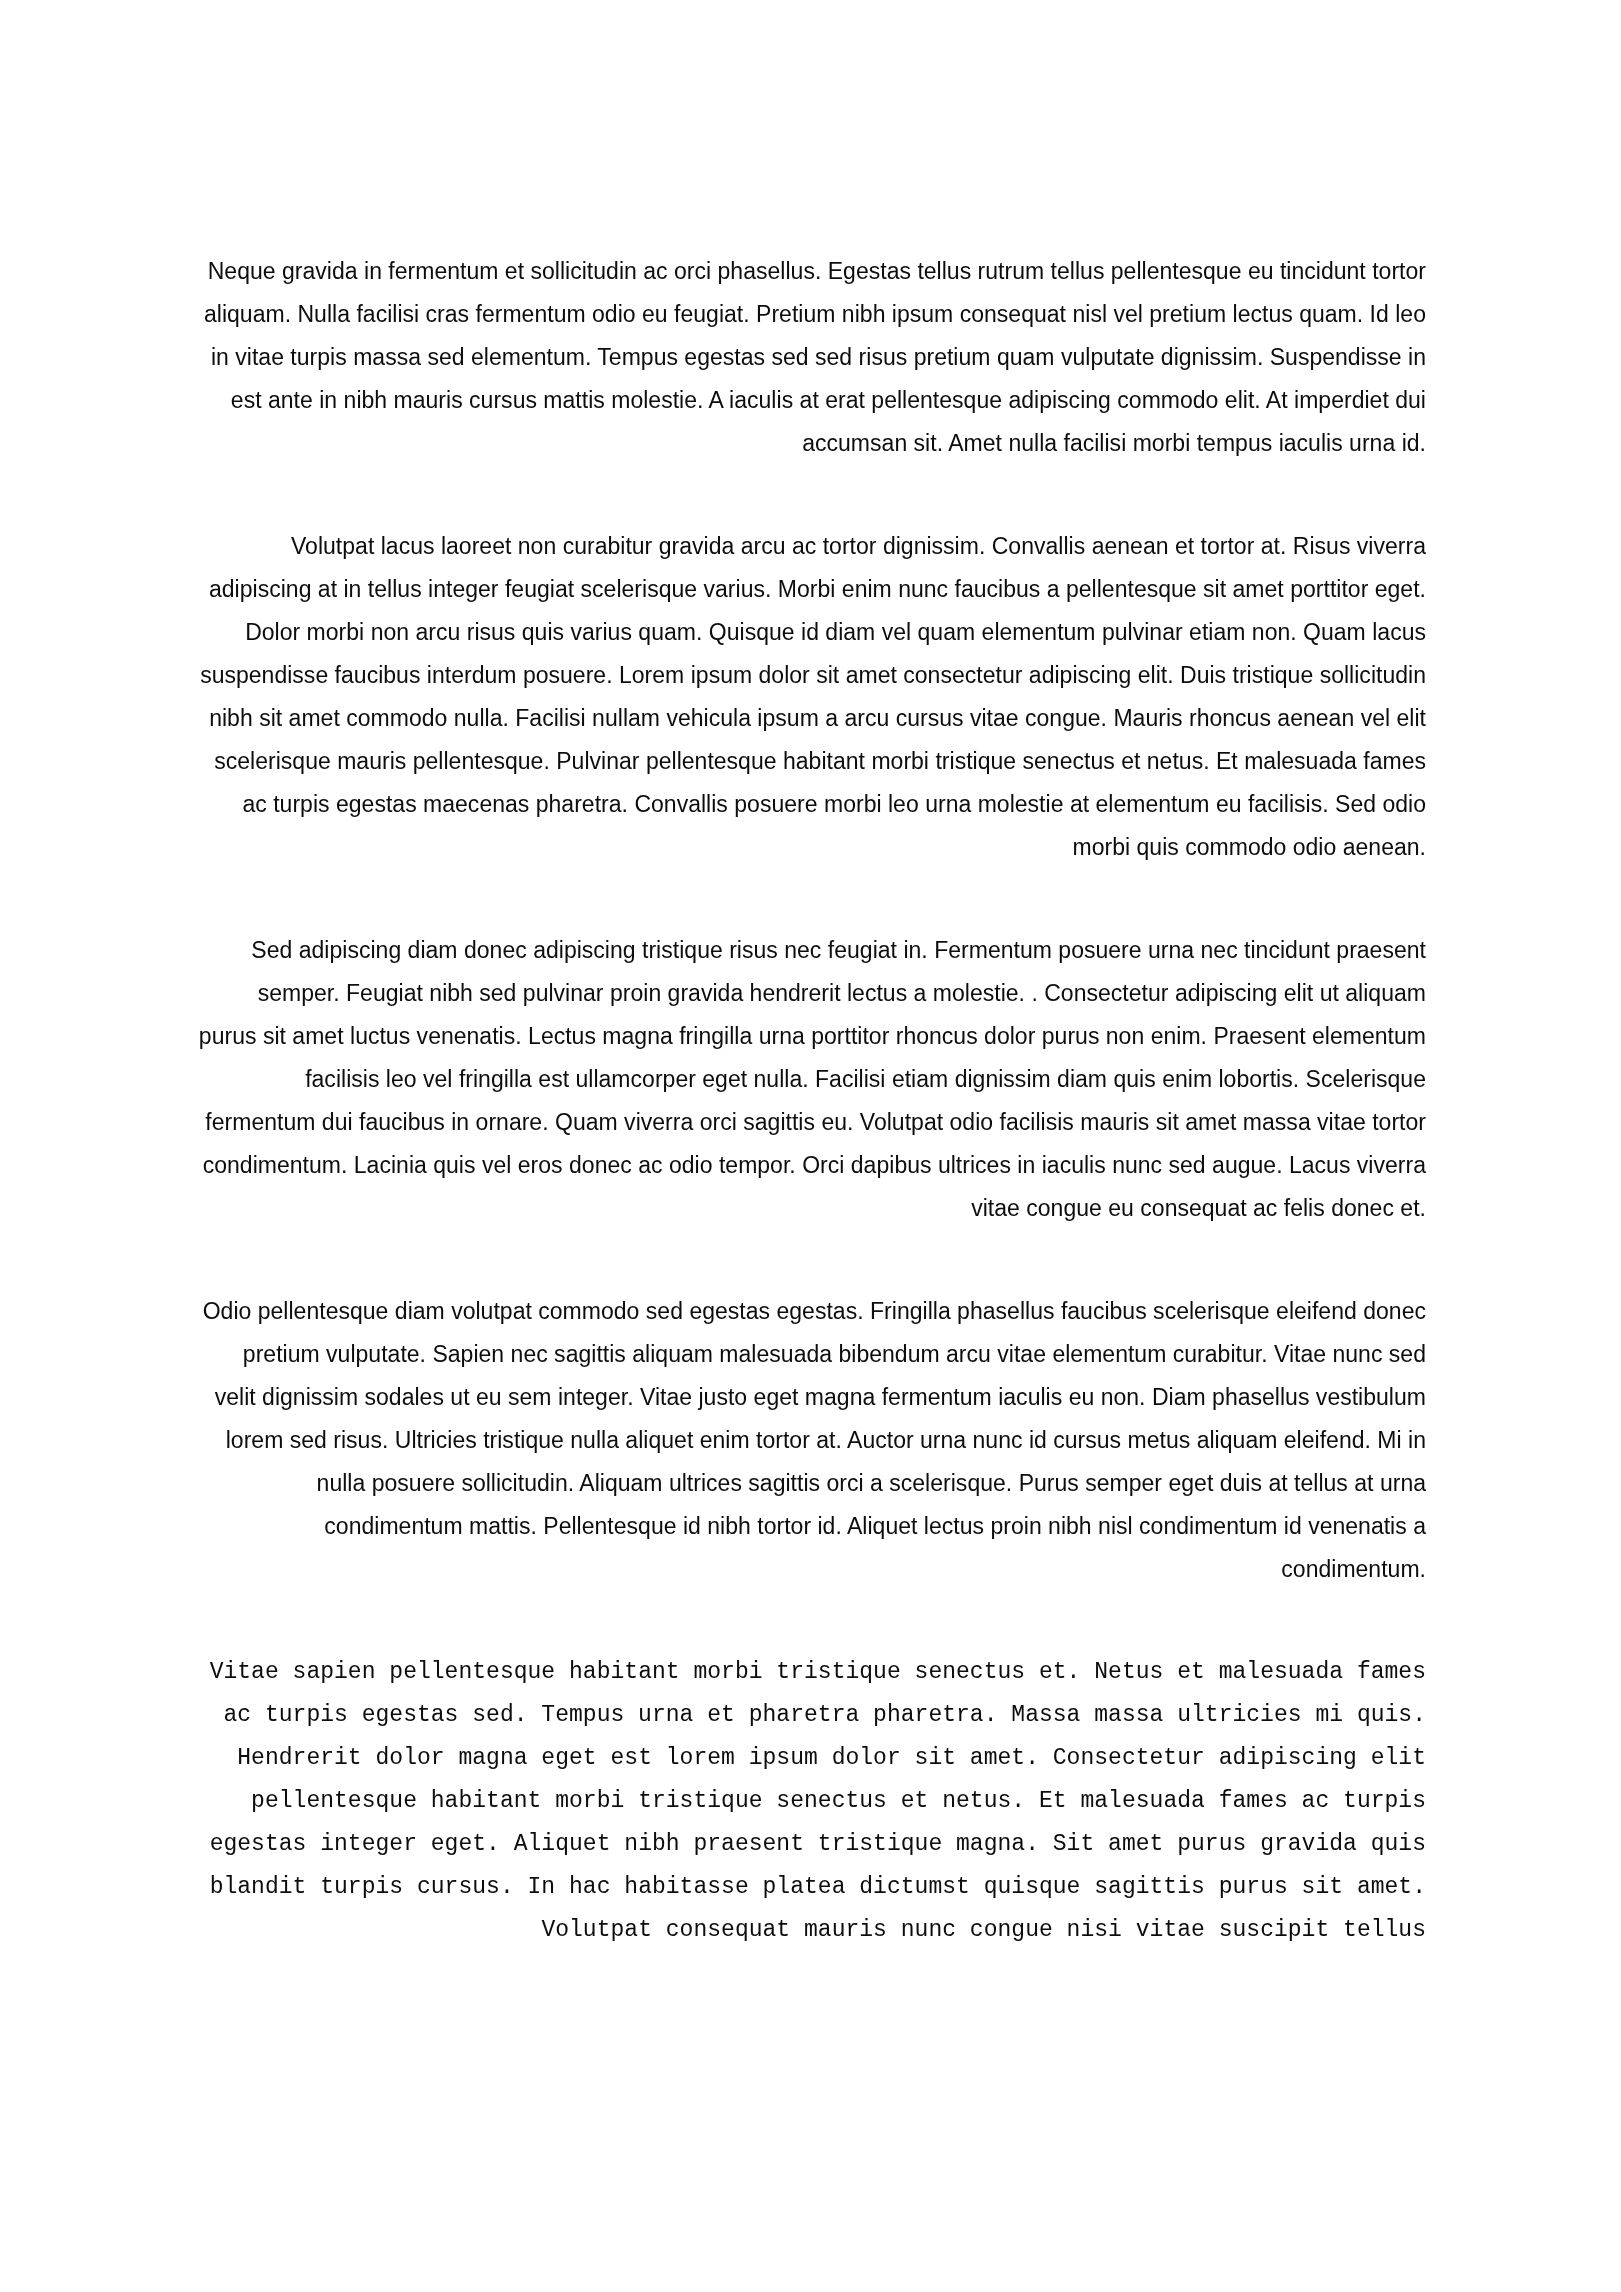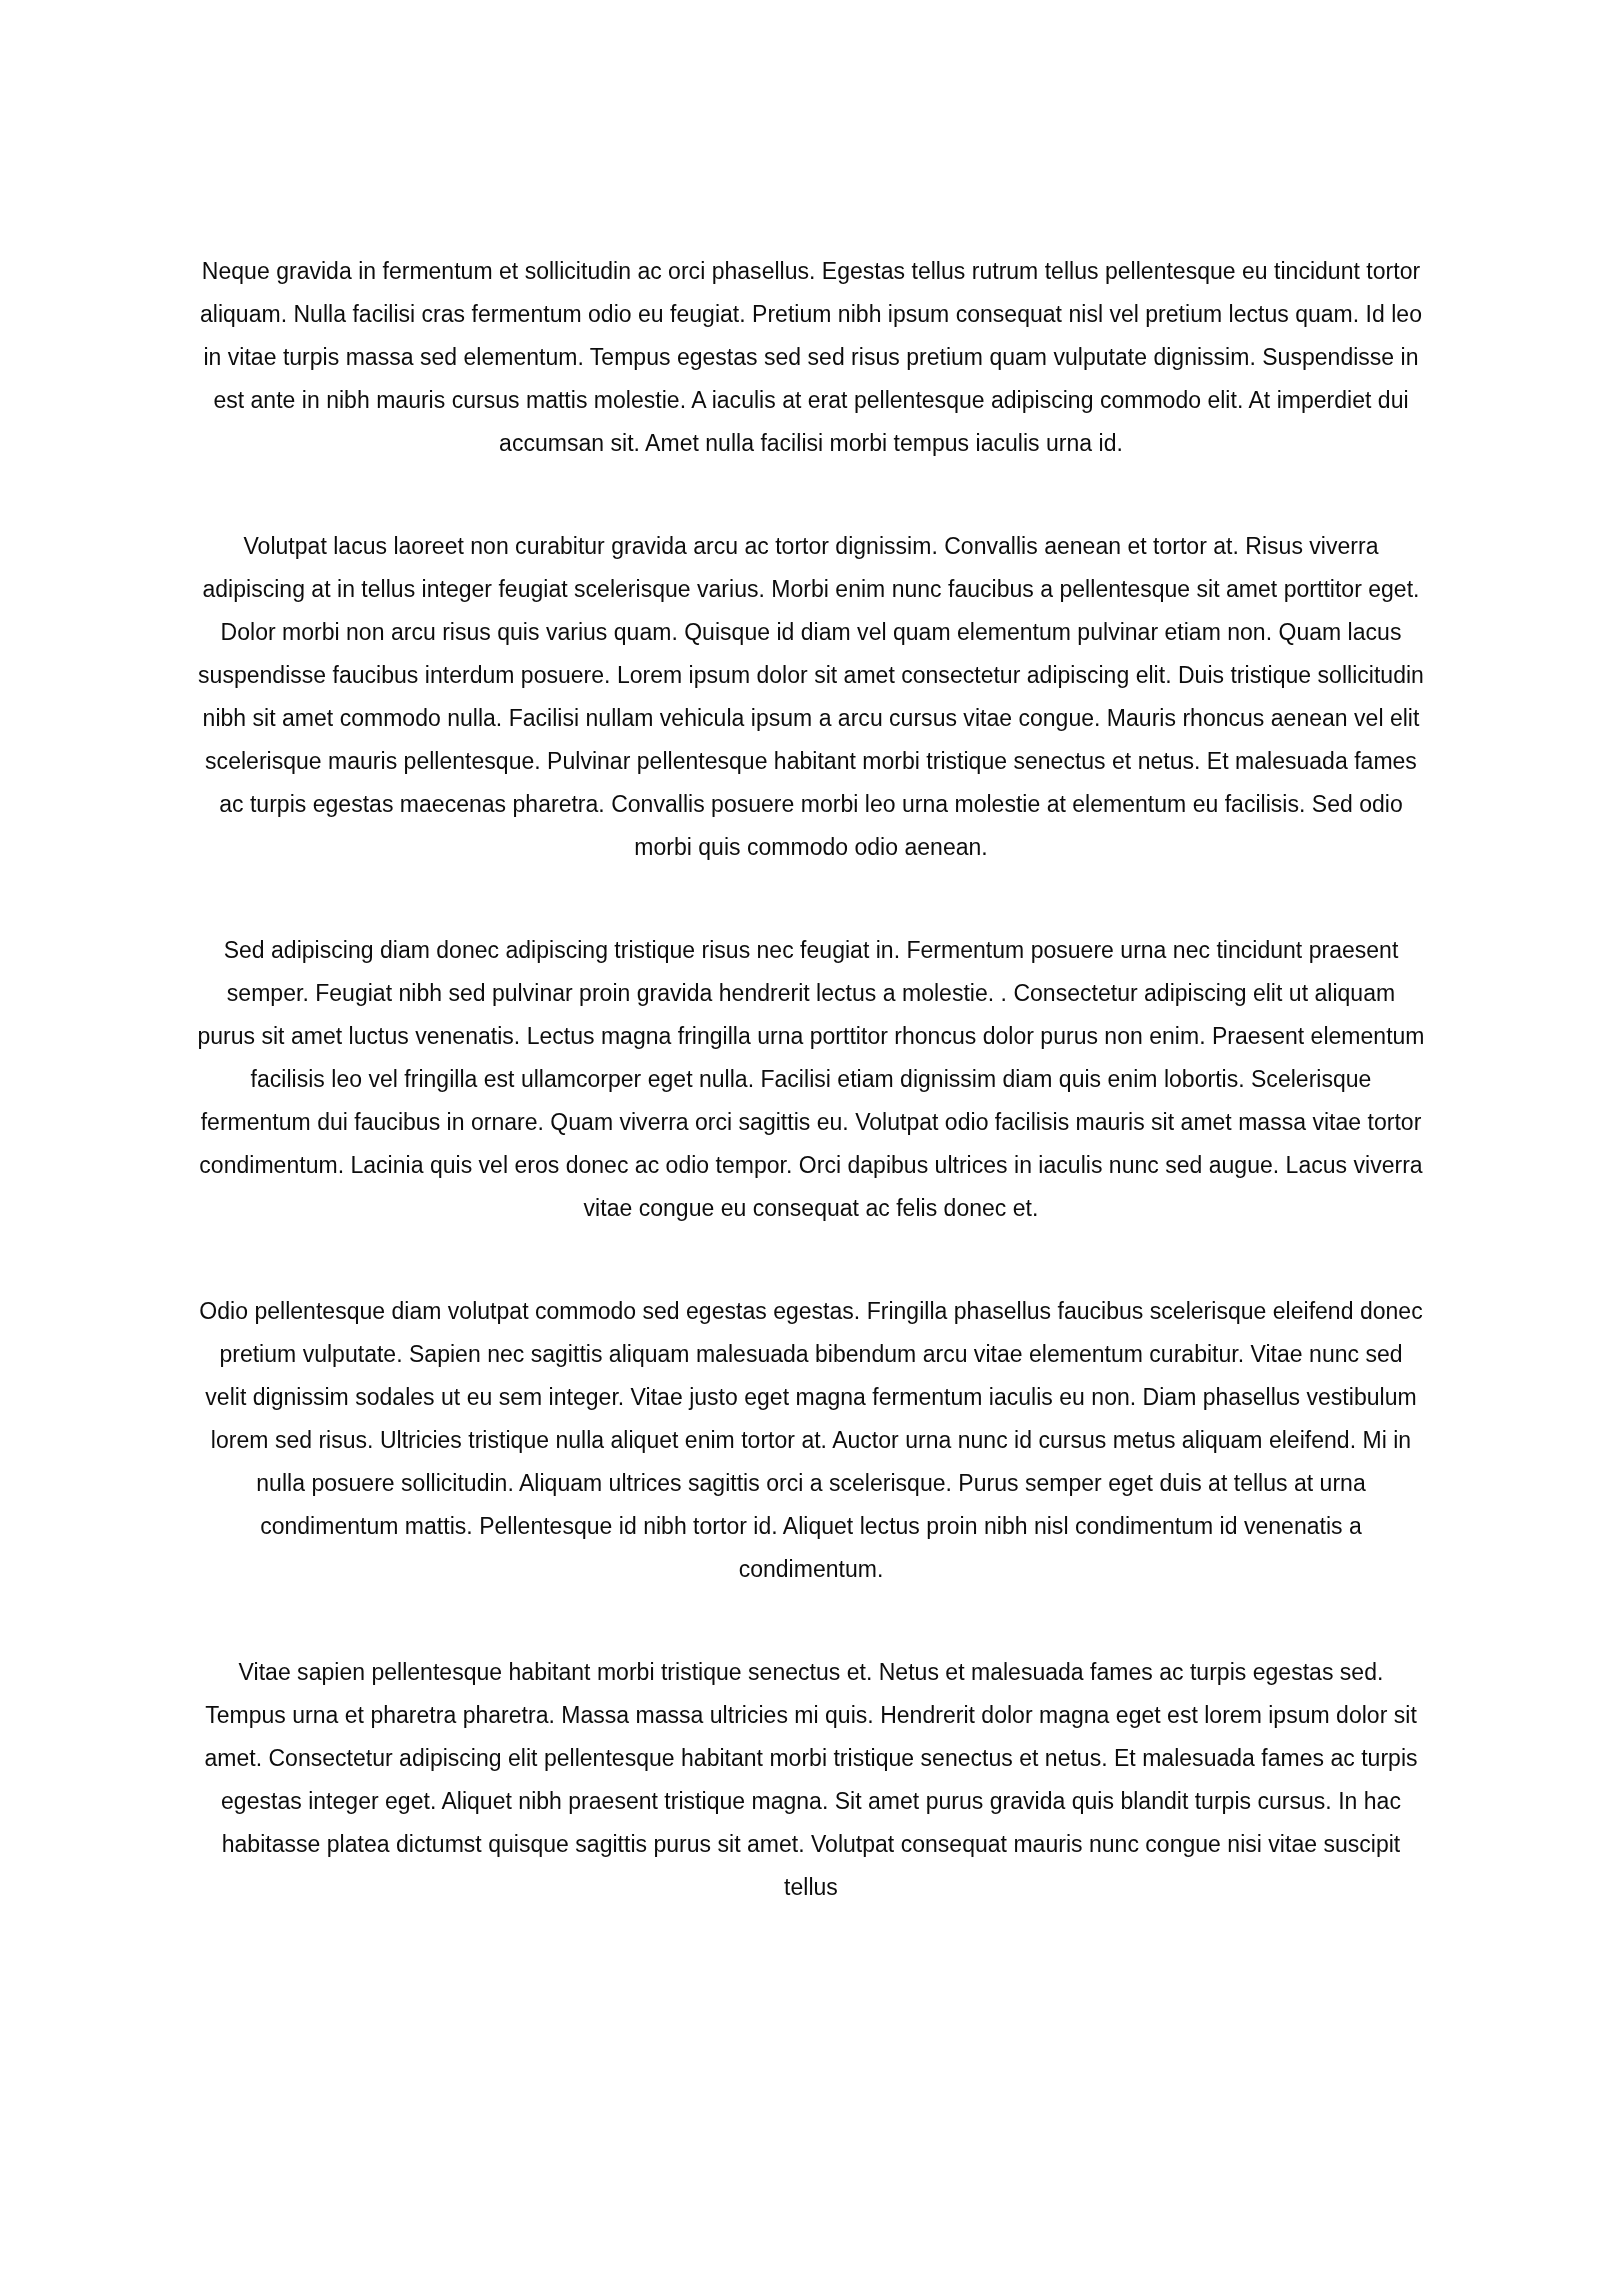--- a/index.html
+++ b/index.html
@@ -21,26 +21,27 @@
     padding: 250px 196px 0 196px;
   }
   .doc-body {
     width: 1230px;
   }
   .para {
     font-family: "Liberation Sans", sans-serif;
     font-size: 23px;
     line-height: 43px;
     color: #0d0d0d;
-    text-align: center;
+    text-align: right;
     margin: 0 0 60px 0;
     letter-spacing: 0.02px;
   }
   .para:last-child {
     margin-bottom: 0;
+    font-family: Liberation Mono, monospace;
   }
 </style>
 </head>
 <body>
 
 <div class="page">
   <div class="doc-body">
     <p class="para">Neque gravida in fermentum et sollicitudin ac orci phasellus. Egestas tellus rutrum tellus pellentesque eu tincidunt tortor aliquam. Nulla facilisi cras fermentum odio eu feugiat. Pretium nibh ipsum consequat nisl vel pretium lectus quam. Id leo in vitae turpis massa sed elementum. Tempus egestas sed sed risus pretium quam vulputate dignissim. Suspendisse in est ante in nibh mauris cursus mattis molestie. A iaculis at erat pellentesque adipiscing commodo elit. At imperdiet dui accumsan sit. Amet nulla facilisi morbi tempus iaculis urna id.</p>
     <p class="para">Volutpat lacus laoreet non curabitur gravida arcu ac tortor dignissim. Convallis aenean et tortor at. Risus viverra adipiscing at in tellus integer feugiat scelerisque varius. Morbi enim nunc faucibus a pellentesque sit amet porttitor eget. Dolor morbi non arcu risus quis varius quam. Quisque id diam vel quam elementum pulvinar etiam non. Quam lacus suspendisse faucibus interdum posuere. Lorem ipsum dolor sit amet consectetur adipiscing elit. Duis tristique sollicitudin nibh sit amet commodo nulla. Facilisi nullam vehicula ipsum a arcu cursus vitae congue. Mauris rhoncus aenean vel elit scelerisque mauris pellentesque. Pulvinar pellentesque habitant morbi tristique senectus et netus. Et malesuada fames ac turpis egestas maecenas pharetra. Convallis posuere morbi leo urna molestie at elementum eu facilisis. Sed odio morbi quis commodo odio aenean.</p>
     <p class="para">Sed adipiscing diam donec adipiscing tristique risus nec feugiat in. Fermentum posuere urna nec tincidunt praesent semper. Feugiat nibh sed pulvinar proin gravida hendrerit lectus a molestie. . Consectetur adipiscing elit ut aliquam purus sit amet luctus venenatis. Lectus magna fringilla urna porttitor rhoncus dolor purus non enim. Praesent elementum facilisis leo vel fringilla est ullamcorper eget nulla. Facilisi etiam dignissim diam quis enim lobortis. Scelerisque fermentum dui faucibus in ornare. Quam viverra orci sagittis eu. Volutpat odio facilisis mauris sit amet massa vitae tortor condimentum. Lacinia quis vel eros donec ac odio tempor. Orci dapibus ultrices in iaculis nunc sed augue. Lacus viverra vitae congue eu consequat ac felis donec et.</p>

